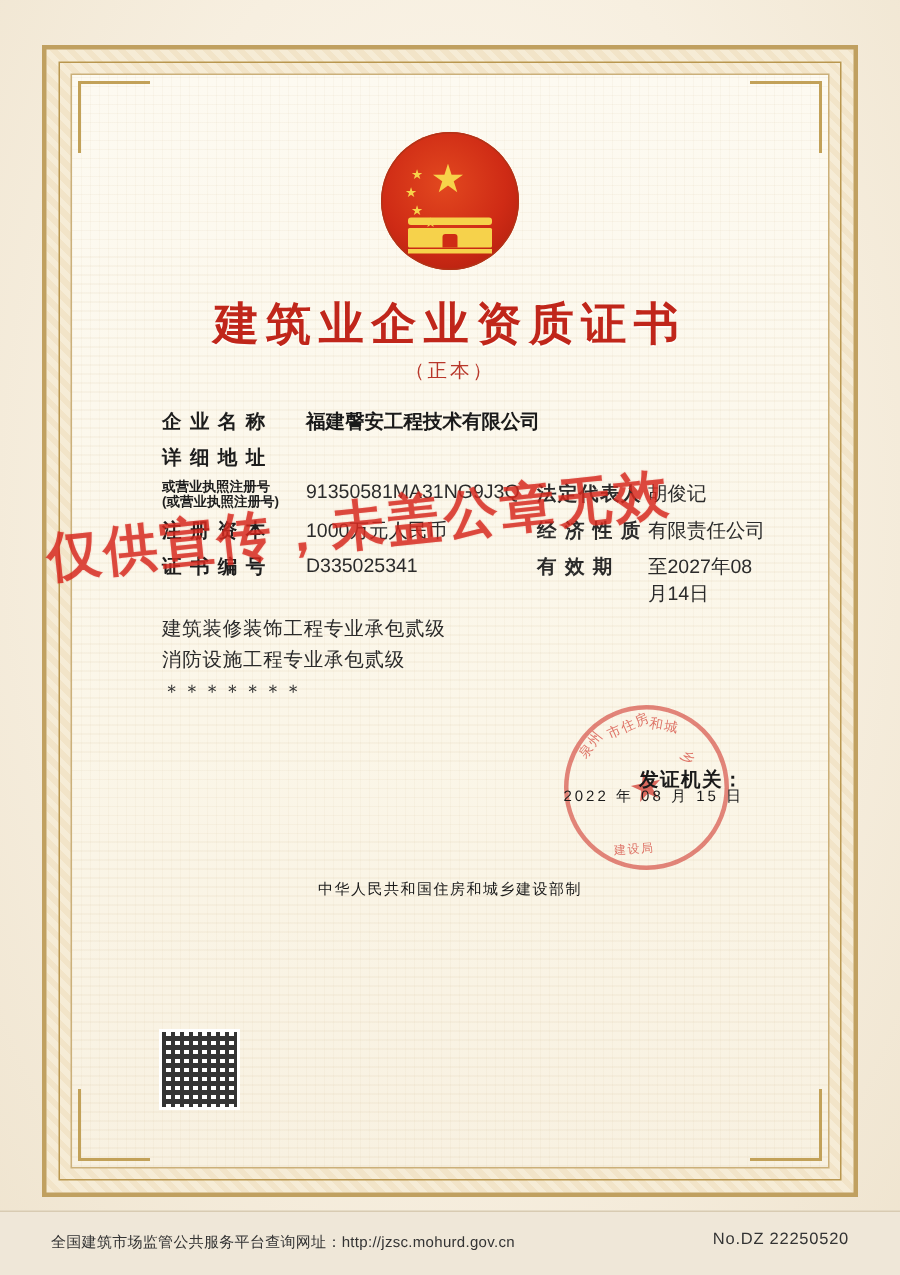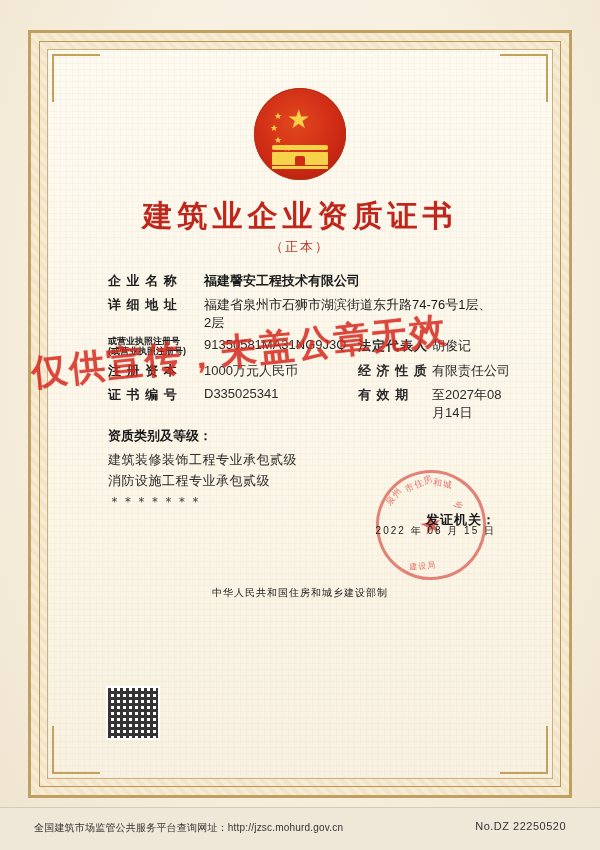--- a/index.html
+++ b/index.html
@@ -225,24 +225,20 @@
 
       <div class="fields">
 
         <div class="row">
           <div class="lbl">企 业 名 称</div>
           <div class="val bold">福建謦安工程技术有限公司</div>
         </div>
 
         <div class="row">
           <div class="lbl">详 细 地 址</div>
-          <div class="val">
-            <div>福建省泉州市石狮市湖滨街道东升路74-76号1层、</div>
-            <div>2层</div>
-          </div>
         </div>
 
         <div class="row">
           <div class="lbl two">
             <div>或营业执照注册号</div>
             <div>(或营业执照注册号)</div>
           </div>
           <div class="inline">
             <div class="half-l">
               <span>91350581MA31NG9J3Q</span>
@@ -273,23 +269,20 @@
             <div class="half-l">
               <span>D335025341</span>
             </div>
             <div class="half-r">
               <span class="lbl-mid">有 效 期</span>
               <span>至2027年08月14日</span>
             </div>
           </div>
         </div>
 
-        <div class="row">
-          <div class="val bold">资质类别及等级：</div>
-        </div>
 
         <div class="qual-list">
           <div>建筑装修装饰工程专业承包贰级</div>
           <div>消防设施工程专业承包贰级</div>
           <div class="stars">＊＊＊＊＊＊＊</div>
         </div>
       </div>
 
       <div class="seal">
         <div class="seal-text">

